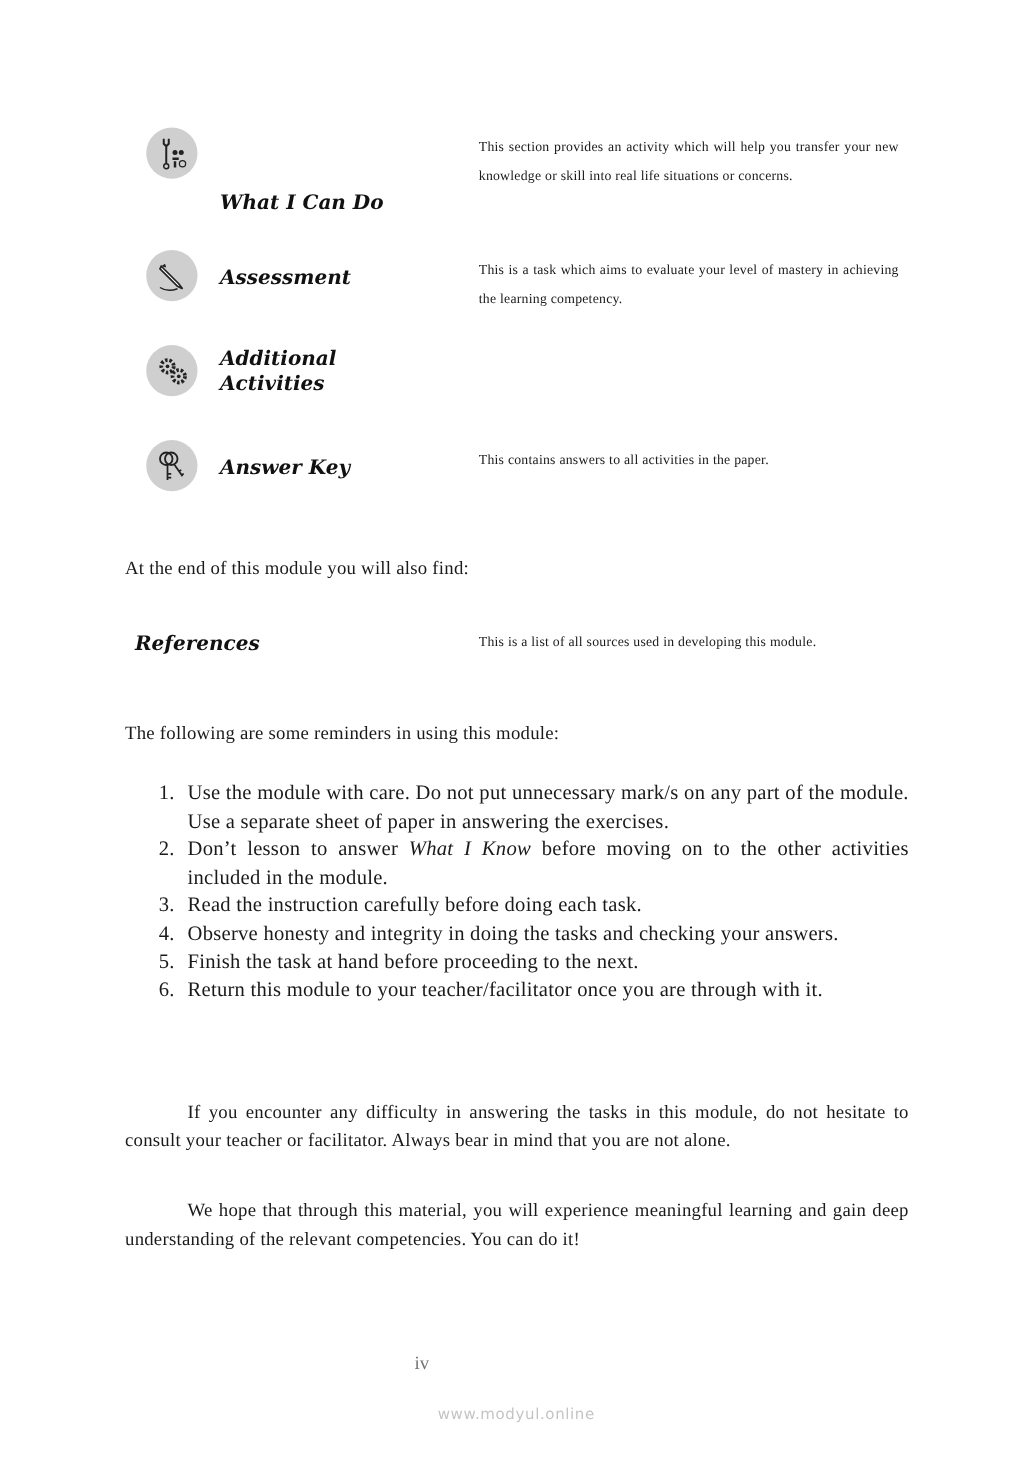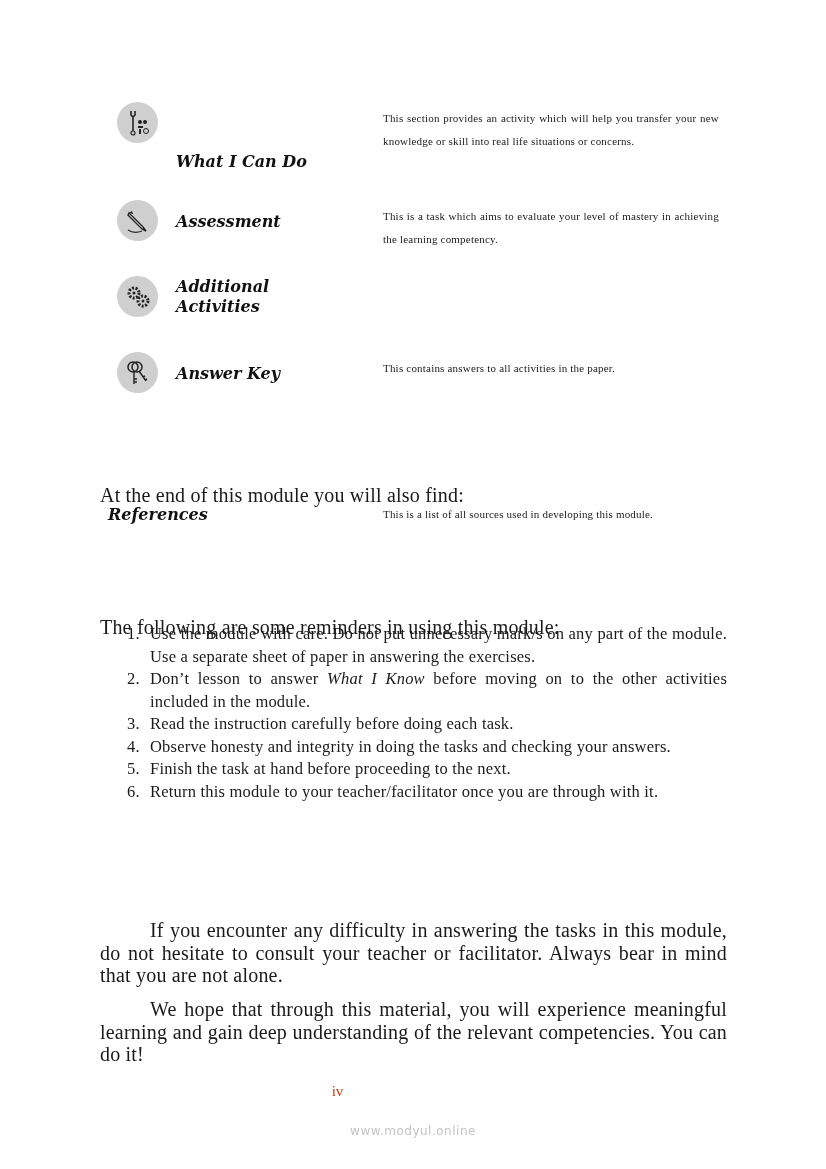--- a/index.html
+++ b/index.html
@@ -21,36 +21,35 @@
   }
   .desc {
     position: absolute; left: 383px; width: 336px;
     font-family: Liberation Serif, serif;
     font-size: 11px; line-height: 22.5px; text-align: justify; color: #1a1a1a;
     letter-spacing: 0.2px;
   }
   .para {
     position: absolute; left: 100px; width: 627px;
     font-family: "Liberation Serif", "DejaVu Serif", serif;
-    font-size: 20px; line-height: 22.5px; text-align: justify; color: #1a1a1a;
+    font-size: 15px; line-height: 22.5px; text-align: justify; color: #1a1a1a;
     letter-spacing: 0.2px;
-    margin-top: 40px;
   }
   .indent { text-indent: 50px; }
   ol.reminders {
     position: absolute; left: 100px; top: 623px; width: 627px; margin: 0; padding: 0;
     list-style: none;
     font-family: "Liberation Serif", "DejaVu Serif", serif;
     font-size: 16.5px; line-height: 22.5px; color: #1a1a1a; letter-spacing: 0.2px;
   }
   ol.reminders li { position: relative; padding-left: 50px; text-align: justify; }
   ol.reminders li .num { position: absolute; left: 27px; top: 0; }
   .pagenum {
     position: absolute; left: 0; width: 675px; top: 1083px; text-align: center;
-    font-family: "Liberation Serif", serif; font-size: 15px; color: #c2410c;
+    font-family: "Liberation Serif", serif; font-size: 15px; color: #737373;
   }
   .watermark {
     position: absolute; left: 0; width: 826px; top: 1124px; text-align: center;
     font-family: "DejaVu Sans", sans-serif; font-size: 12px; color: #c4c4c4;
     letter-spacing: 0.5px;
   }
 </style>
 </head>
 <body>
 

